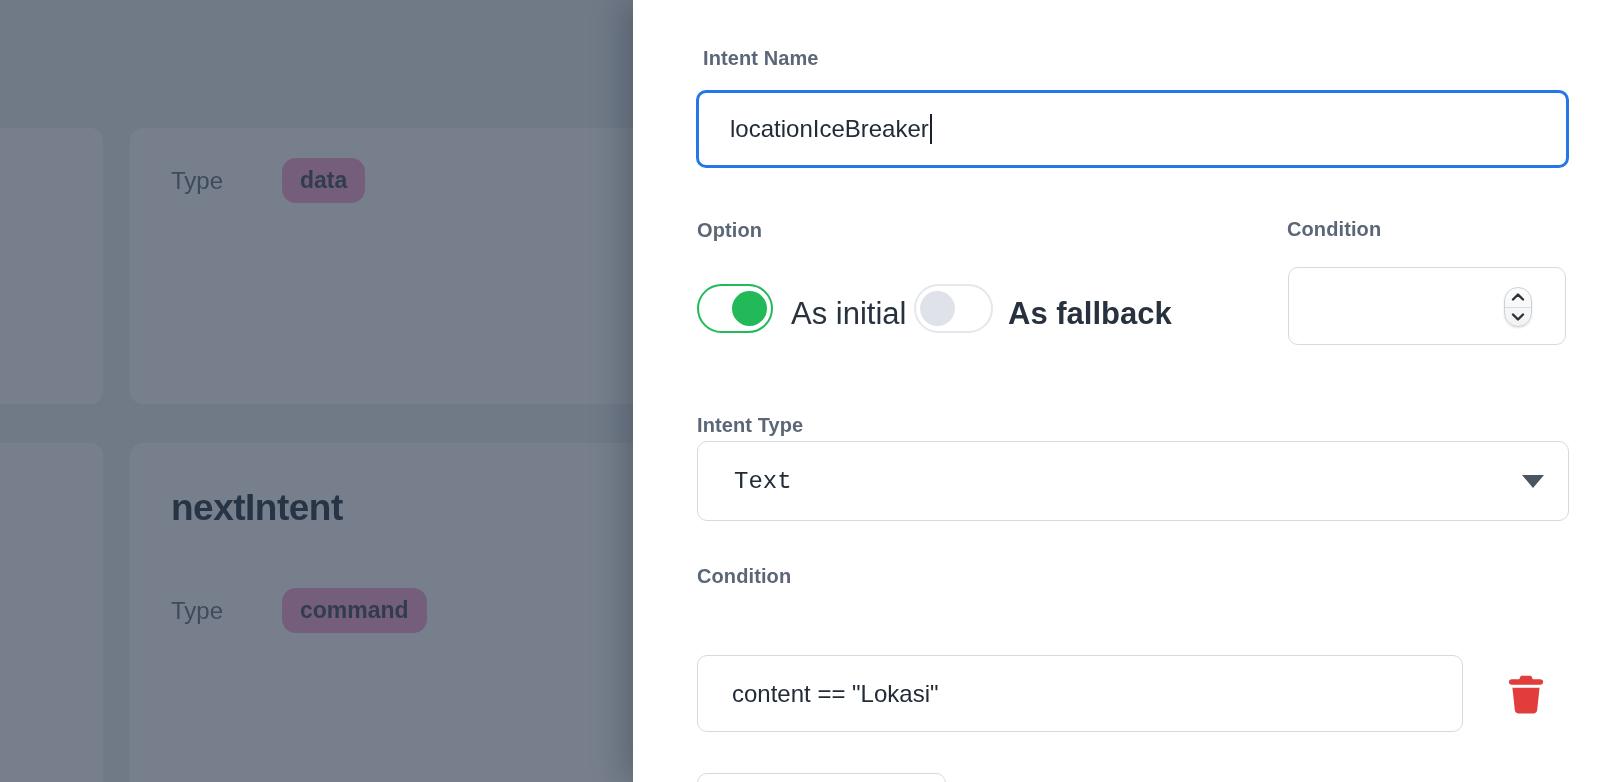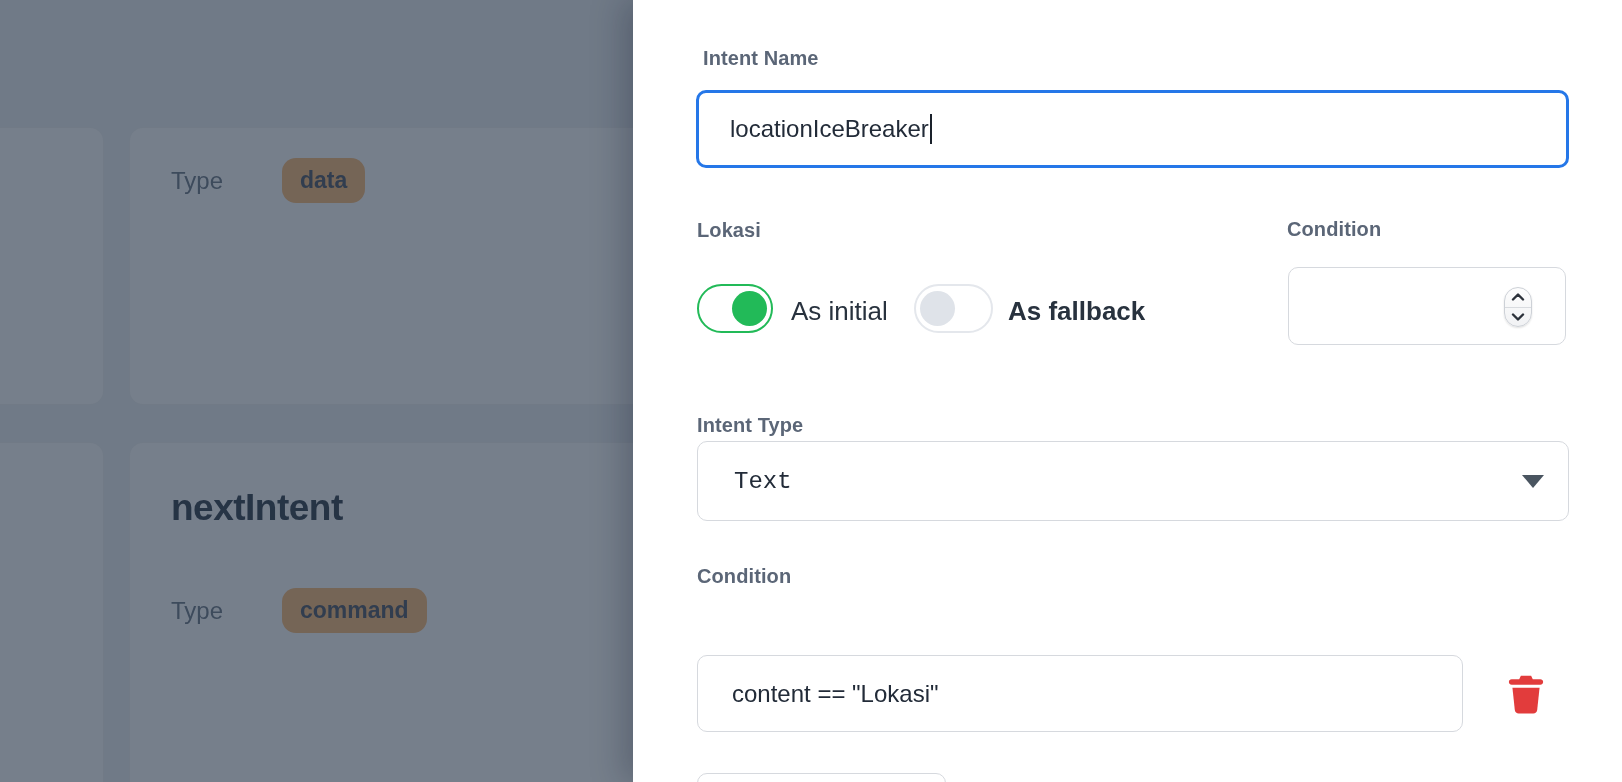--- a/index.html
+++ b/index.html
@@ -35,21 +35,21 @@
     font-weight: 700;
     color: #2f3a49;
     letter-spacing: -0.5px;
   }
   .bg-type-row { position: absolute; left: 41px; display: flex; align-items: center; gap: 44px; }
   .main-1 .bg-type-row { top: 30px; }
   .main-2 .bg-type-row { top: 145px; }
   .bg-type-label { font-size: 24px; font-weight: 500; color: #6b7684; }
   .bg-badge {
     margin-left: 15px;
-    background: #fdba74;
+    background: #f9a8d4;
     border-radius: 14px;
     padding: 9px 18px;
     font-size: 23px;
     font-weight: 600;
     color: #4a5362;
   }
 
   .dim-overlay {
     position: absolute; inset: 0;
     background: rgba(34, 48, 68, 0.62);
@@ -117,21 +117,21 @@
     top: 5px;
   }
   .toggle.on  { left: 64px; top: 284px; border: 2px solid #22ba58; }
   .toggle.on .knob { right: 4px; background: #22ba58; }
   .toggle.off { left: 281px; top: 284px; width: 79px; border: 2px solid #e4e7ec; }
   .toggle.off .knob { left: 4px; background: #dfe3e9; }
 
   .toggle-label {
     position: absolute;
     top: 296px;
-    font-size: 26px;
+    font-size: 31px;
     color: #28323e;
   }
   .tl-initial  { left: 158px; }
   .tl-fallback { left: 375px; font-weight: bold; }
 
   
   .priority-input { left: 655px; top: 267px; width: 278px; height: 78px; }
   .spinner {
     position: absolute;
     right: 33px; top: 19px;
@@ -211,21 +211,21 @@
 
   <div class="drawer">
 
     <div class="field-label lbl-intent-name">Intent Name</div>
 
     <div class="box name-input">
       <span>locationIceBreaker</span>
         <span class="text-cursor"></span>
     </div>
 
-    <div class="field-label lbl-option">Lokasi</div>
+    <div class="field-label lbl-option">Option</div>
 
     <div class="toggle on">
       <div class="knob"></div>
     </div>
     <div class="toggle-label tl-initial">As initial</div>
 
     <div class="toggle off">
       <div class="knob"></div>
     </div>
     <div class="toggle-label tl-fallback">As fallback</div>

